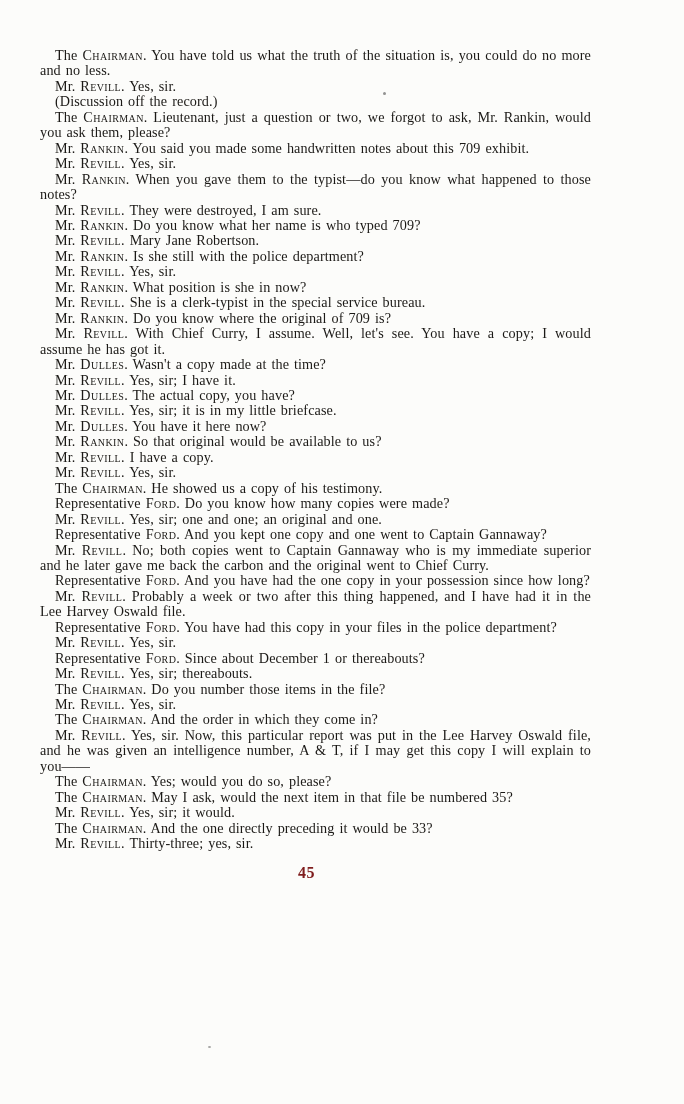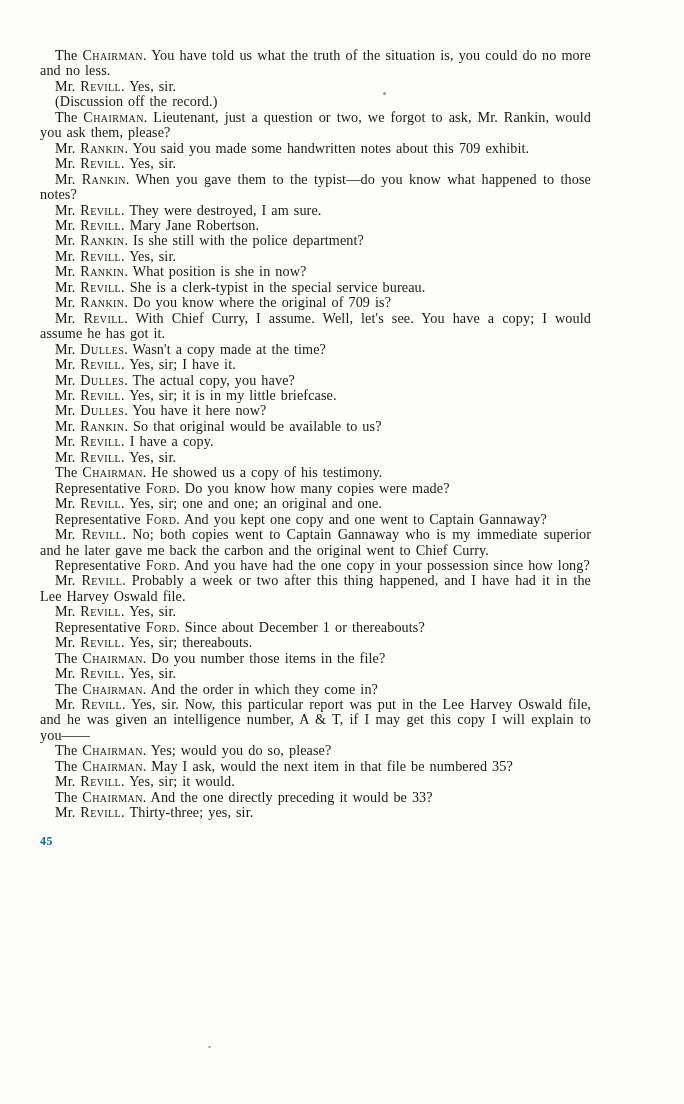--- a/index.html
+++ b/index.html
@@ -42,26 +42,26 @@
   .speaker {
     white-space: pre-wrap;
   }
   .sc {
     font-variant: small-caps;
     letter-spacing: 0.4px;
   }
   .page-number {
     margin-top: 13px;
     padding-right: 18px;
-    text-align: left;
+    text-align: center;
     font-family: "Liberation Serif", "DejaVu Serif", serif;
-    font-size: 12px;
+    font-size: 16px;
     font-weight: bold;
     letter-spacing: 0.5px;
-    color: #0369a1;
+    color: #7f1d1d;
   }
   
   .speck {
     position: absolute;
     background: #3a3a3a;
     border-radius: 50%;
   }
   .speck-1 { left: 383px; top: 92px;  width: 3px; height: 3px; opacity: .55; }
   .speck-2 { left: 208px; top: 1046px; width: 3px; height: 2px; opacity: .45; }
 </style>
@@ -71,20 +71,21 @@
 <div class="page" style="background: rgb(252, 252, 250); color: rgb(27, 25, 22);">
   <div class="text-block">
       <p class="para"><span class="speaker">The <span class="sc">Chairman</span>.</span> You have told us what the truth of the situation is, you could do no more and no less.</p>
       <p class="para"><span class="speaker">Mr. <span class="sc">Revill</span>.</span> Yes, sir.</p>
       <p class="para">(Discussion off the record.)</p>
       <p class="para"><span class="speaker">The <span class="sc">Chairman</span>.</span> Lieutenant, just a question or two, we forgot to ask, Mr. Rankin, would you ask them, please?</p>
       <p class="para"><span class="speaker">Mr. <span class="sc">Rankin</span>.</span> You said you made some handwritten notes about this 709 exhibit.</p>
       <p class="para"><span class="speaker">Mr. <span class="sc">Revill</span>.</span> Yes, sir.</p>
       <p class="para"><span class="speaker">Mr. <span class="sc">Rankin</span>.</span> When you gave them to the typist—do you know what happened to those notes?</p>
       <p class="para"><span class="speaker">Mr. <span class="sc">Revill</span>.</span> They were destroyed, I am sure.</p>
+      <p class="para"><span class="speaker">Mr. <span class="sc">Rankin</span>.</span> Do you know what her name is who typed 709?</p>
       <p class="para"><span class="speaker">Mr. <span class="sc">Revill</span>.</span> Mary Jane Robertson.</p>
       <p class="para"><span class="speaker">Mr. <span class="sc">Rankin</span>.</span> Is she still with the police department?</p>
       <p class="para"><span class="speaker">Mr. <span class="sc">Revill</span>.</span> Yes, sir.</p>
       <p class="para"><span class="speaker">Mr. <span class="sc">Rankin</span>.</span> What position is she in now?</p>
       <p class="para"><span class="speaker">Mr. <span class="sc">Revill</span>.</span> She is a clerk-typist in the special service bureau.</p>
       <p class="para"><span class="speaker">Mr. <span class="sc">Rankin</span>.</span> Do you know where the original of 709 is?</p>
       <p class="para"><span class="speaker">Mr. <span class="sc">Revill</span>.</span> With Chief Curry, I assume.  Well, let's see.  You have a copy; I would assume he has got it.</p>
       <p class="para"><span class="speaker">Mr. <span class="sc">Dulles</span>.</span> Wasn't a copy made at the time?</p>
       <p class="para"><span class="speaker">Mr. <span class="sc">Revill</span>.</span> Yes, sir; I have it.</p>
       <p class="para"><span class="speaker">Mr. <span class="sc">Dulles</span>.</span> The actual copy, you have?</p>
@@ -93,20 +94,21 @@
       <p class="para"><span class="speaker">Mr. <span class="sc">Rankin</span>.</span> So that original would be available to us?</p>
       <p class="para"><span class="speaker">Mr. <span class="sc">Revill</span>.</span> I have a copy.</p>
       <p class="para"><span class="speaker">Mr. <span class="sc">Revill</span>.</span> Yes, sir.</p>
       <p class="para"><span class="speaker">The <span class="sc">Chairman</span>.</span> He showed us a copy of his testimony.</p>
       <p class="para"><span class="speaker">Representative <span class="sc">Ford</span>.</span> Do you know how many copies were made?</p>
       <p class="para"><span class="speaker">Mr. <span class="sc">Revill</span>.</span> Yes, sir; one and one; an original and one.</p>
       <p class="para"><span class="speaker">Representative <span class="sc">Ford</span>.</span> And you kept one copy and one went to Captain Gannaway?</p>
       <p class="para"><span class="speaker">Mr. <span class="sc">Revill</span>.</span> No; both copies went to Captain Gannaway who is my immediate superior and he later gave me back the carbon and the original went to Chief Curry.</p>
       <p class="para"><span class="speaker">Representative <span class="sc">Ford</span>.</span> And you have had the one copy in your possession since how long?</p>
       <p class="para"><span class="speaker">Mr. <span class="sc">Revill</span>.</span> Probably a week or two after this thing happened, and I have had it in the Lee Harvey Oswald file.</p>
+      <p class="para"><span class="speaker">Representative <span class="sc">Ford</span>.</span> You have had this copy in your files in the police department?</p>
       <p class="para"><span class="speaker">Mr. <span class="sc">Revill</span>.</span> Yes, sir.</p>
       <p class="para"><span class="speaker">Representative <span class="sc">Ford</span>.</span> Since about December 1 or thereabouts?</p>
       <p class="para"><span class="speaker">Mr. <span class="sc">Revill</span>.</span> Yes, sir; thereabouts.</p>
       <p class="para"><span class="speaker">The <span class="sc">Chairman</span>.</span> Do you number those items in the file?</p>
       <p class="para"><span class="speaker">Mr. <span class="sc">Revill</span>.</span> Yes, sir.</p>
       <p class="para"><span class="speaker">The <span class="sc">Chairman</span>.</span> And the order in which they come in?</p>
       <p class="para"><span class="speaker">Mr. <span class="sc">Revill</span>.</span> Yes, sir.  Now, this particular report was put in the Lee Harvey Oswald file, and he was given an intelligence number, A &amp; T, if I may get this copy I will explain to you——</p>
       <p class="para"><span class="speaker">The <span class="sc">Chairman</span>.</span> Yes; would you do so, please?</p>
       <p class="para"><span class="speaker">The <span class="sc">Chairman</span>.</span> May I ask, would the next item in that file be numbered 35?</p>
       <p class="para"><span class="speaker">Mr. <span class="sc">Revill</span>.</span> Yes, sir; it would.</p>

